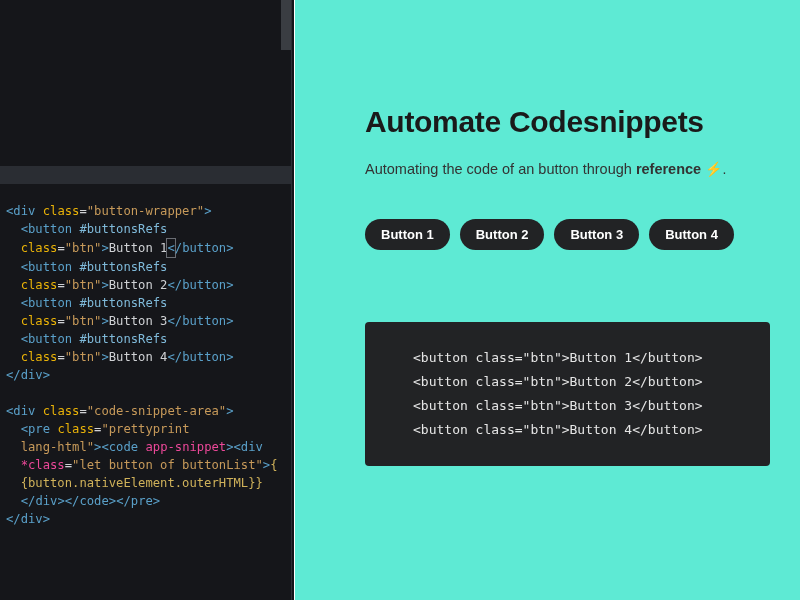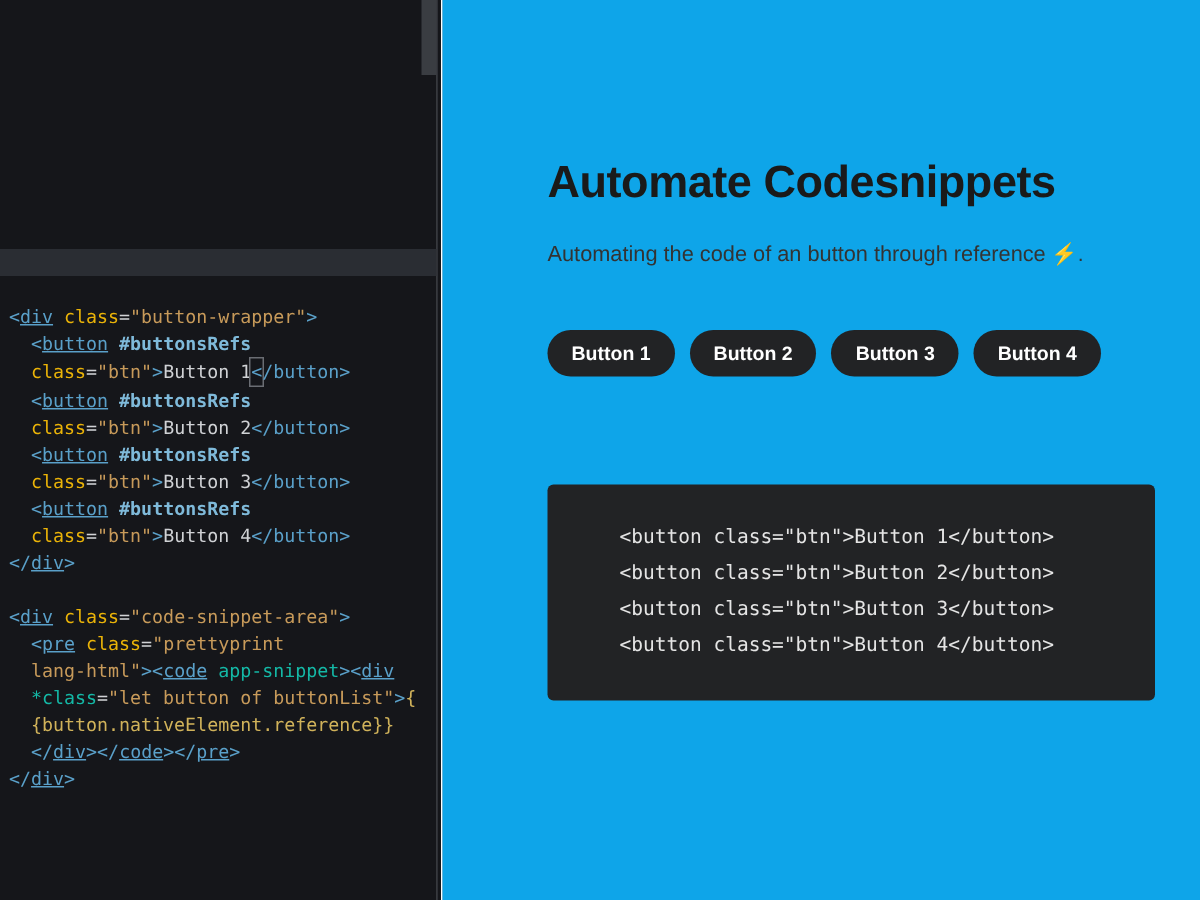--- a/index.html
+++ b/index.html
@@ -27,29 +27,29 @@
     height: 18px;
     background: #2a2d33;
   }
   .scrollbar {
     position: absolute;
     right: 0; top: 0;
     width: 10px; height: 50px;
     background: #3a3d42;
   }
   .editor pre { position: relative; z-index: 1; }
-  .t  { color: #5aa0c9; text-decoration: underline; }   
+  .t  { color: #5aa0c9; }   
   .ta { color: #5aa0c9; }   
   .tc { color: #5aa0c9; }   
   .at { color: #eab308; }   
   .st { color: #c79a5a; }   
   .tx { color: #d0d2d5; }   
-  .kw { color: #7fbada; font-weight: bold; }   
+  .kw { color: #7fbada; }   
   .pn { color: #d0d2d5; }   
-  .gr { color: #14b8a6; }   
+  .gr { color: #ec4899; }   
   .yl { color: #d0b25a; }   
   .cursor-box {
     display: inline-block;
     border: 1px solid #6a6d73;
     margin: 0 -1px;
     padding: 0 0;
   }
 
   
   .split {
@@ -57,36 +57,36 @@
     height: 600px;
     background: #15161a;
     border-left: 1px solid #2e3036;
     border-right: 1px solid #ffffff;
   }
 
   
   .preview {
     flex: 1;
     height: 600px;
-    background: #0ea5e9;
+    background: #5eead4;
     padding: 105px 30px 0 70px;
     color: #1a1a1a;
   }
   .preview h1 {
     font-size: 30px;
     font-weight: 800;
     letter-spacing: -0.3px;
     margin-bottom: 22px;
   }
   .preview .sub {
     font-size: 14.5px;
     color: #333;
     margin-bottom: 42px;
   }
-  .preview .sub .bold { font-weight: 400; text-align: right; }
+  .preview .sub .bold { font-weight: 700; text-align: right; }
   .lightning { font-size: 14px; }
 
   .btn-row { display: flex; gap: 10px; margin-bottom: 72px; }
   .btn {
     background: #222325;
     color: #ffffff;
     border: none;
     border-radius: 18px;
     padding: 8px 16px;
     font-size: 13px;
@@ -120,21 +120,21 @@
   <span class="ta">&lt;</span><span class="t">button</span> <span class="kw">#buttonsRefs</span>
   <span class="at">class</span><span class="pn">=</span><span class="st">"btn"</span><span class="ta">&gt;</span><span class="tx">Button 3</span><span class="tc">&lt;/button&gt;</span>
   <span class="ta">&lt;</span><span class="t">button</span> <span class="kw">#buttonsRefs</span>
   <span class="at">class</span><span class="pn">=</span><span class="st">"btn"</span><span class="ta">&gt;</span><span class="tx">Button 4</span><span class="tc">&lt;/button&gt;</span>
 <span class="tc">&lt;/</span><span class="t">div</span><span class="tc">&gt;</span>
 
 <span class="ta">&lt;</span><span class="t">div</span> <span class="at">class</span><span class="pn">=</span><span class="st">"code-snippet-area"</span><span class="ta">&gt;</span>
   <span class="ta">&lt;</span><span class="t">pre</span> <span class="at">class</span><span class="pn">=</span><span class="st">"prettyprint</span>
   <span class="st">lang-html"</span><span class="ta">&gt;</span><span class="ta">&lt;</span><span class="t">code</span> <span class="gr">app-snippet</span><span class="ta">&gt;</span><span class="ta">&lt;</span><span class="t">div</span>
   <span class="gr">*class</span><span class="pn">=</span><span class="st">"let button of buttonList"</span><span class="ta">&gt;</span><span class="yl">{</span>
-  <span class="yl">{button.nativeElement.reference}}</span>
+  <span class="yl">{button.nativeElement.outerHTML}}</span>
   <span class="tc">&lt;/</span><span class="t">div</span><span class="tc">&gt;</span><span class="tc">&lt;/</span><span class="t">code</span><span class="tc">&gt;</span><span class="tc">&lt;/</span><span class="t">pre</span><span class="tc">&gt;</span>
 <span class="tc">&lt;/</span><span class="t">div</span><span class="tc">&gt;</span></pre>
 </div>
 
 <div class="split"></div>
 
 <div class="preview">
   <h1>Automate Codesnippets</h1>
   <p class="sub">
     <span>Automating the code of an button through </span><span class="bold">reference</span><span class="lightning"> ⚡.</span>

